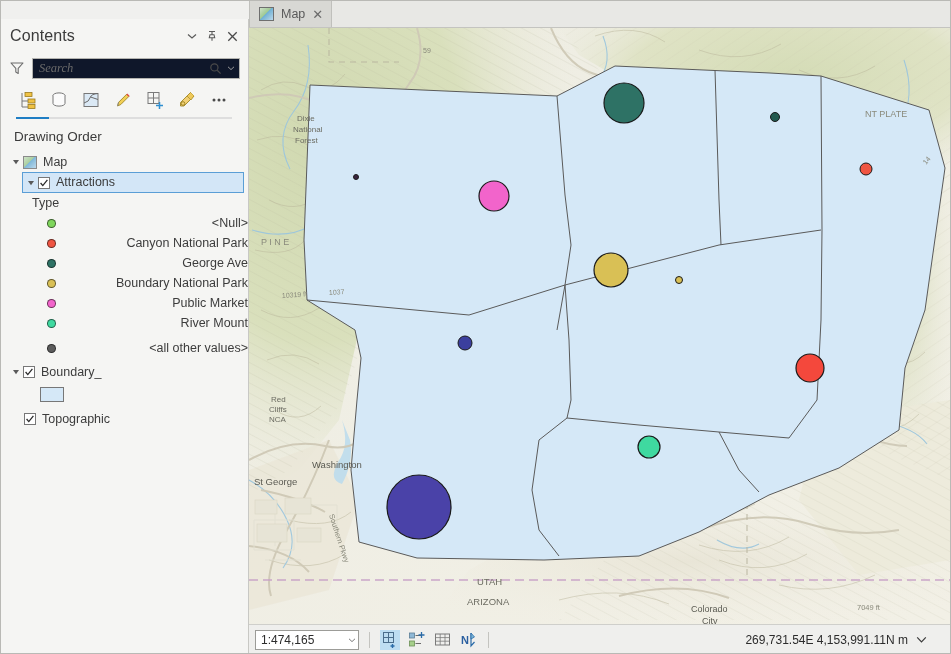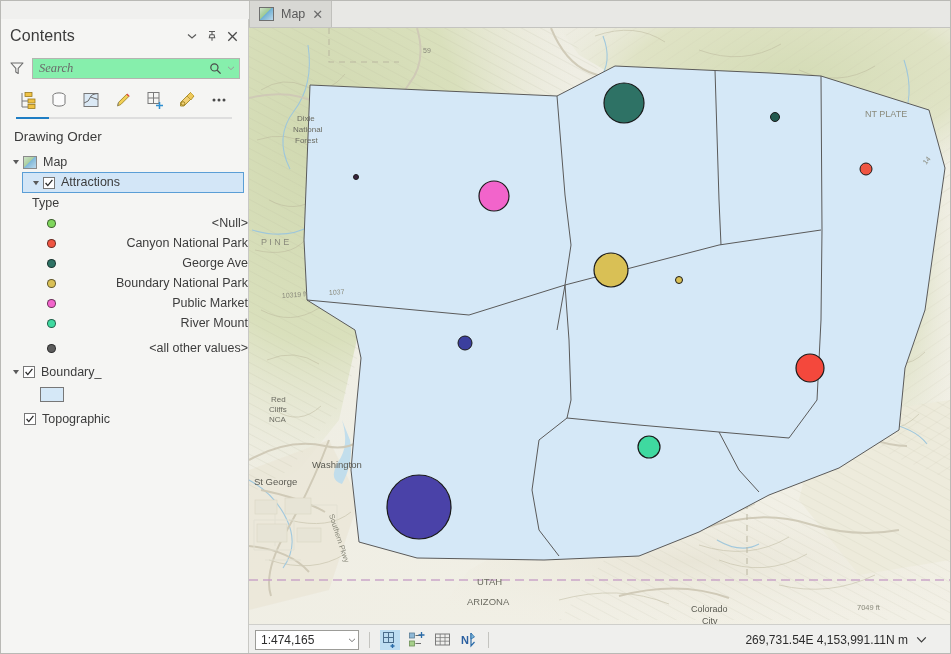--- a/index.html
+++ b/index.html
@@ -60,21 +60,21 @@
     display: flex;
     align-items: center;
     padding: 0 8px 0 8px;
     gap: 6px;
     flex: 0 0 auto;
   }
   .filter-icon { width: 18px; height: 18px; flex: 0 0 auto; }
   .search-box {
     flex: 1 1 auto;
     height: 21px;
-    background: #86efac;
+    background: #0f172a;
     border: 1px solid #b4b4b0;
     display: flex;
     align-items: center;
     padding: 0 2px 0 6px;
     box-sizing: border-box;
   }
   .search-input {
     flex: 1 1 auto;
     border: none;
     outline: none;
@@ -146,21 +146,21 @@
   .tw-1 { padding-left: 10px; }
   .tw-2 { padding-left: 24px; }
   .tw-3 { padding-left: 40px; }
   .tw-4 { padding-left: 47px; justify-content: space-between; }
 
   .tree-row.selected {
     background: #d3e6f7;
     border: 1px solid #5a9ed6;
     box-sizing: border-box;
     margin-left: 22px;
-    padding-left: 7px;
+    padding-left: 2px;
     margin-right: 4px;
     height: 21px;
   }
   .expander {
     width: 11px; height: 11px;
     flex: 0 0 auto;
     display: flex; align-items: center; justify-content: center;
     margin-right: 2px;
     cursor: default;
   }

